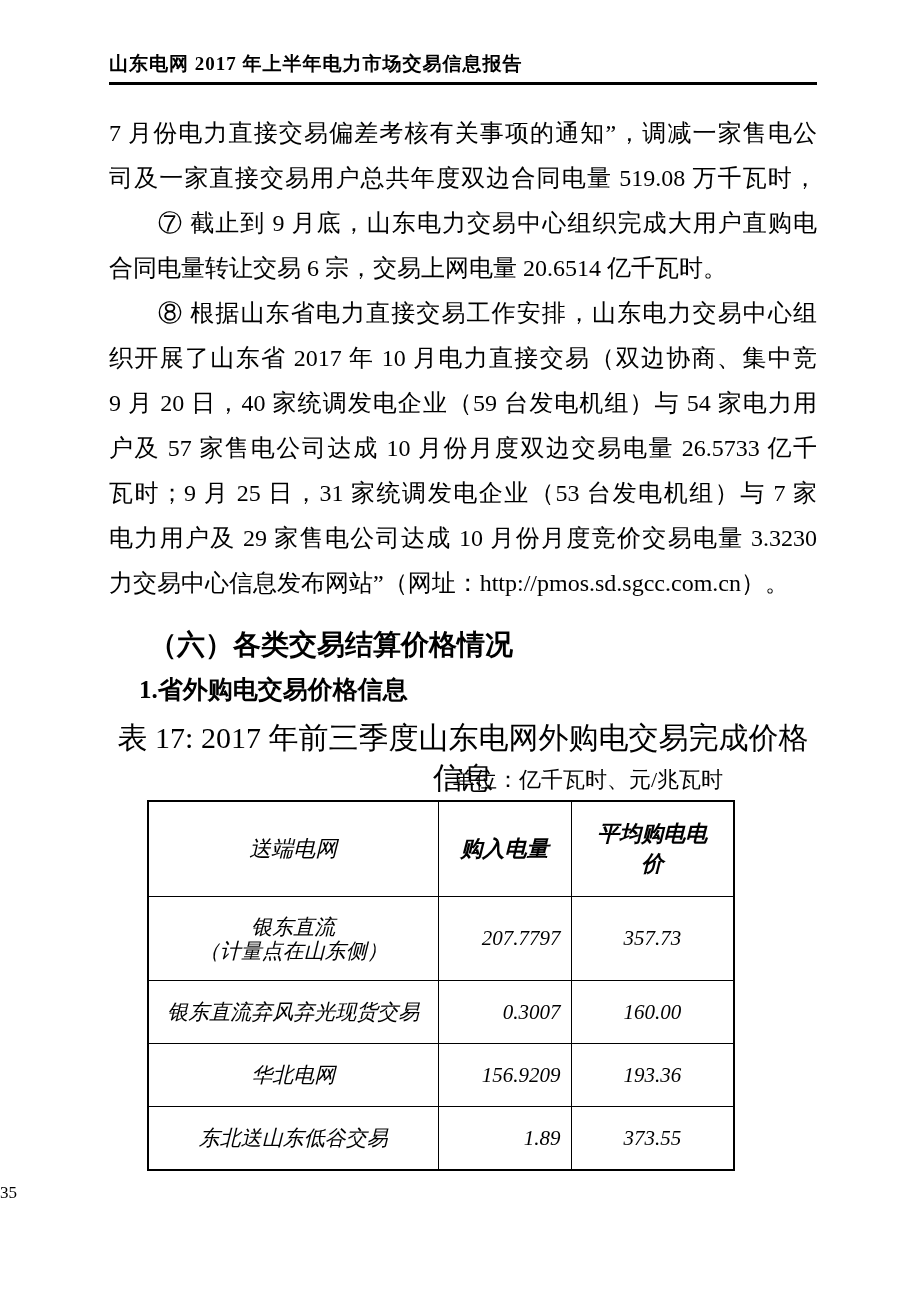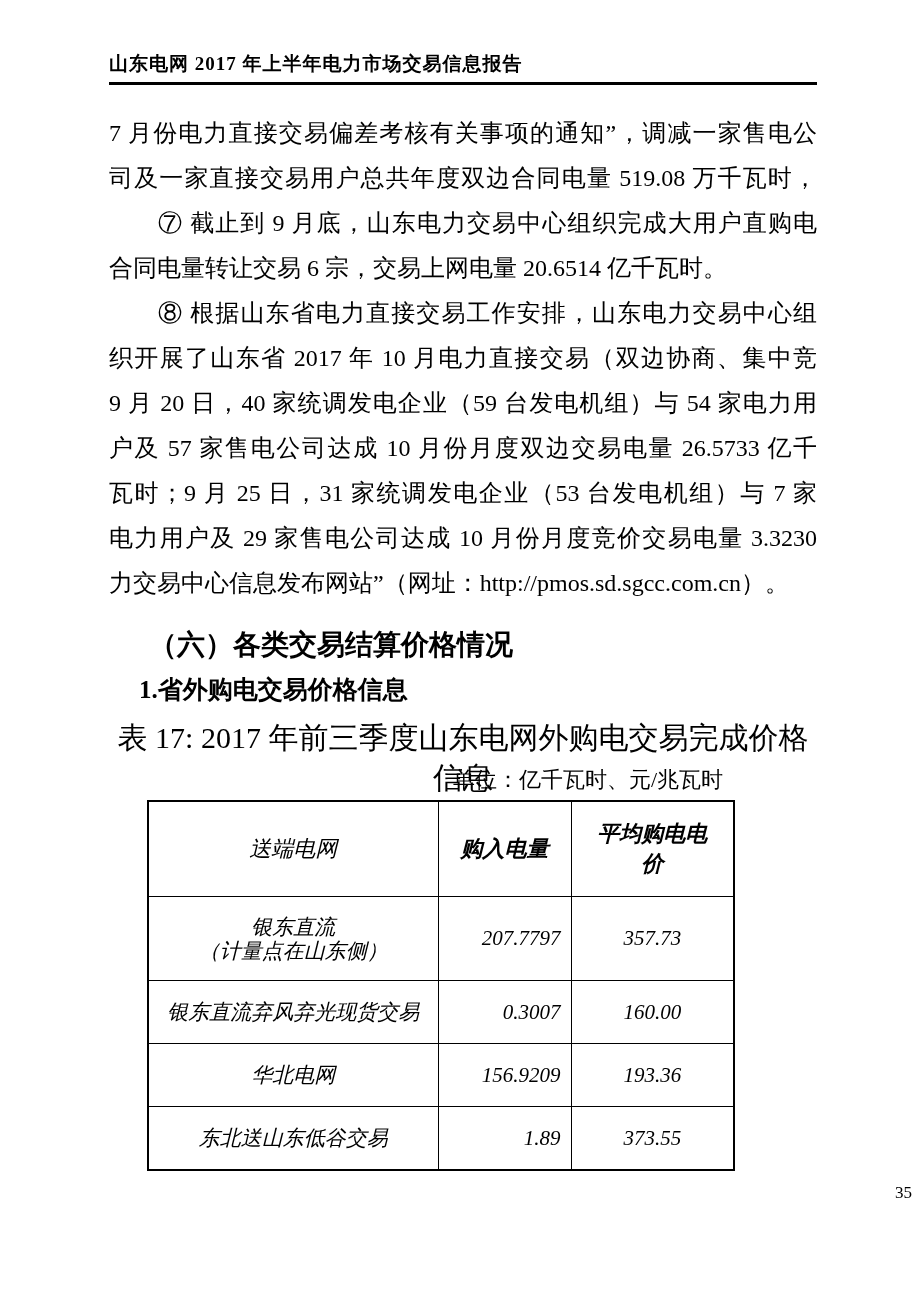--- a/index.html
+++ b/index.html
@@ -57,21 +57,21 @@
   }
   .price-table th { font-weight:normal; height:49px; font-size:22px; }
   .price-table th.bold { font-weight:bold; }
   .price-table td { height:28px; }
   .price-table tr.tall td { height:49px; }
   .price-table td.num { text-align:right; padding-right:10px; }
   .two-line { line-height:24px; display:block; }
 
   .page-number {
     position:absolute; top:1183px; left:0; width:912px;
-    text-align:right; font-size:17px;
+    text-align:left; font-size:17px;
   }
 </style>
 </head>
 <body>
 
 <div class="content">
 
   <div class="doc-header">
     <div class="title">山东电网 2017 年上半年电力市场交易信息报告</div>
     <hr class="header-rule">

